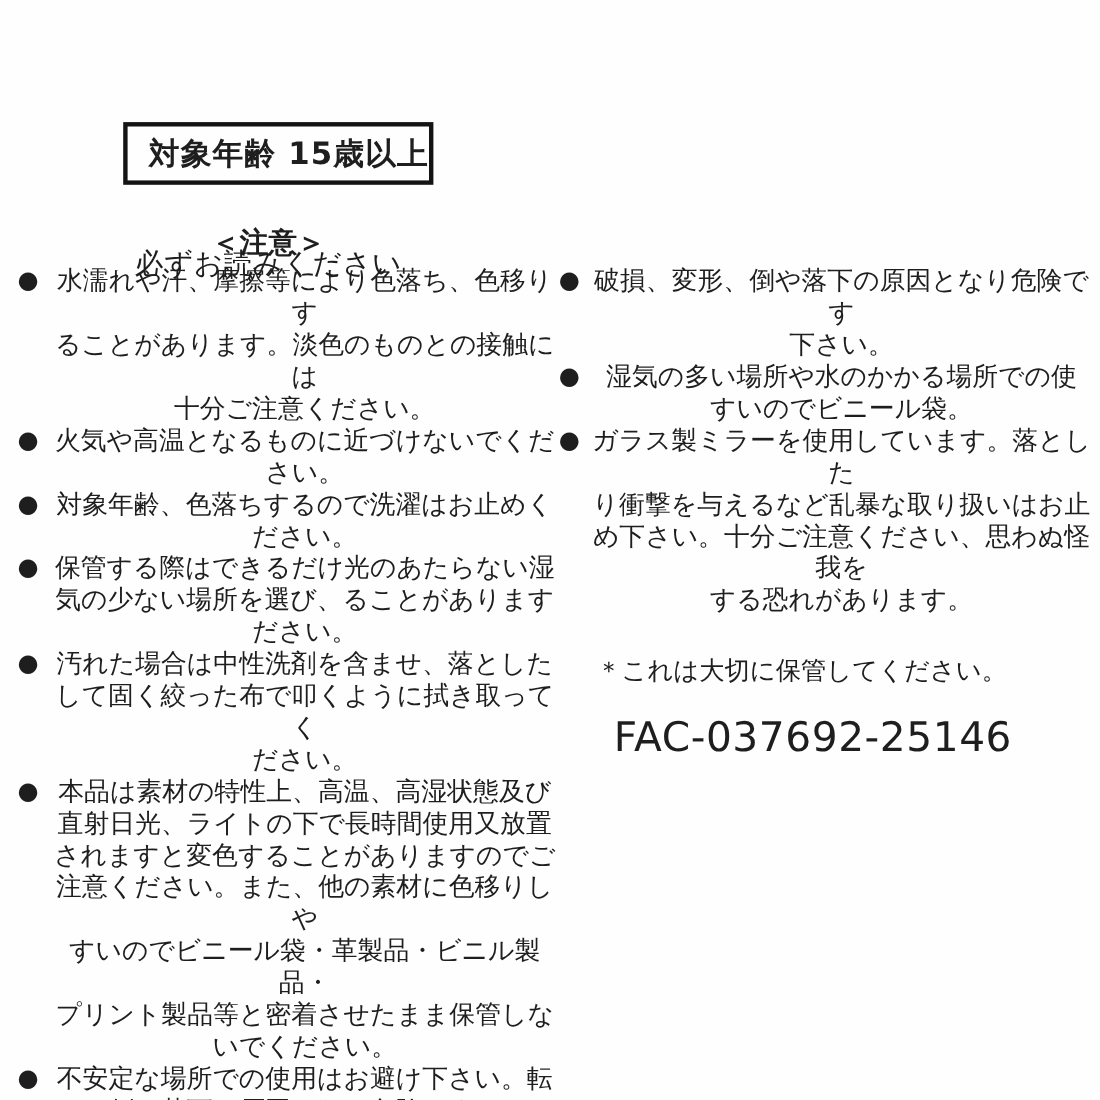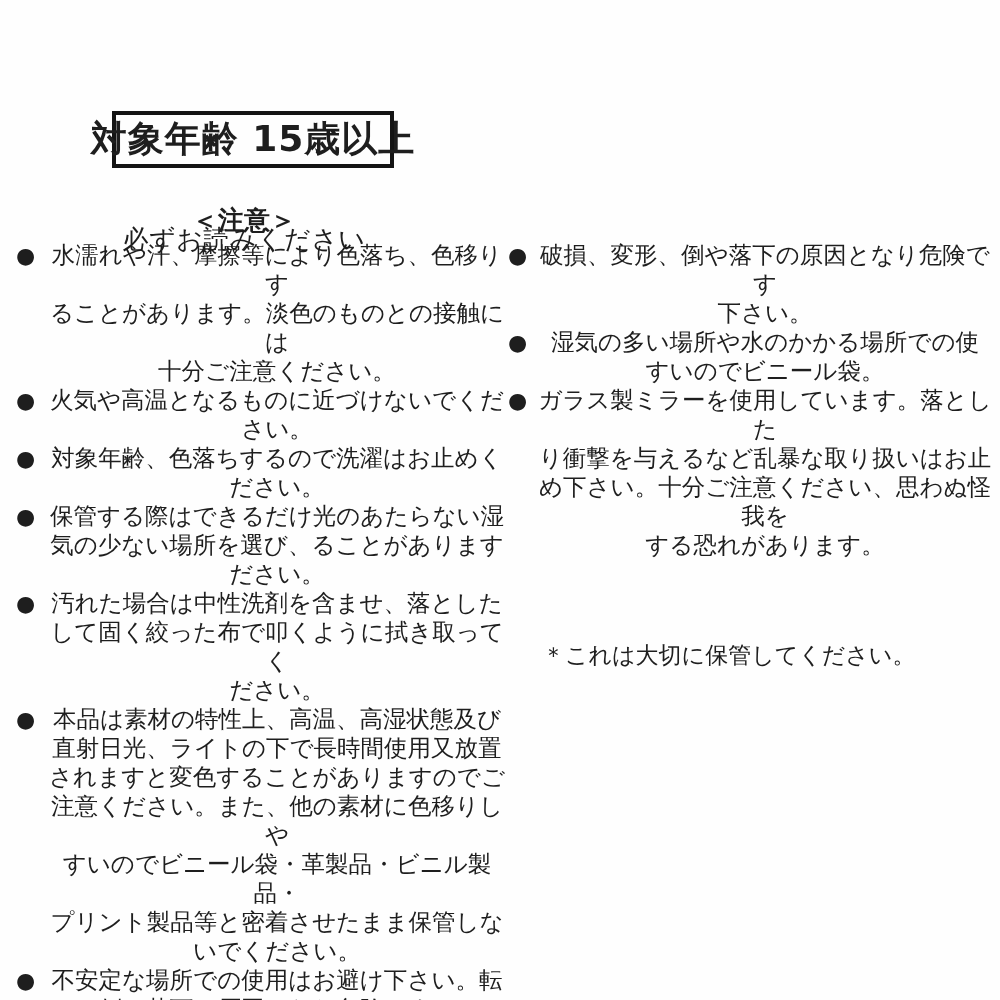--- a/index.html
+++ b/index.html
@@ -19,22 +19,22 @@
   .age-box {
     position: absolute;
     left: 112px;
     top: 111px;
     width: 282px;
     height: 57px;
     border: 4px solid #141414;
     box-sizing: border-box;
     display: flex;
     align-items: center;
-    justify-content: center;
-    font-size: 36px;
+    justify-content: flex-end;
+    font-size: 28px;
     font-weight: bold;
     letter-spacing: 1px;
     white-space: nowrap;
   }
   .must-read {
     position: absolute;
     left: 108px;
     top: 174px;
     width: 272px;
     text-align: center;
@@ -68,21 +68,21 @@
     font-size: 22px;
   }
   .notice-item .text {
     flex: 1;
     white-space: pre-line;
     text-align: center;
   }
   .keep-note {
     position: absolute;
     left: 542px;
-    top: 640px;
+    top: 594px;
     font-size: 23px;
     white-space: nowrap;
   }
   .product-code {
     position: absolute;
     left: 558px;
     top: 649px;
     font-size: 37px;
     font-weight: 500;
     letter-spacing: 0.5px;
@@ -164,14 +164,15 @@
       <span class="bullet">●</span>
       <span class="text">ガラス製ミラーを使用しています。落とした
 り衝撃を与えるなど乱暴な取り扱いはお止
 め下さい。十分ご注意ください、思わぬ怪我を
 する恐れがあります。</span>
     </div>
   </div>
 
   <div class="keep-note">＊これは大切に保管してください。</div>
 
+  <div class="product-code">FAC-037692-25146</div>
 
 </div>
 
 </body></html>

